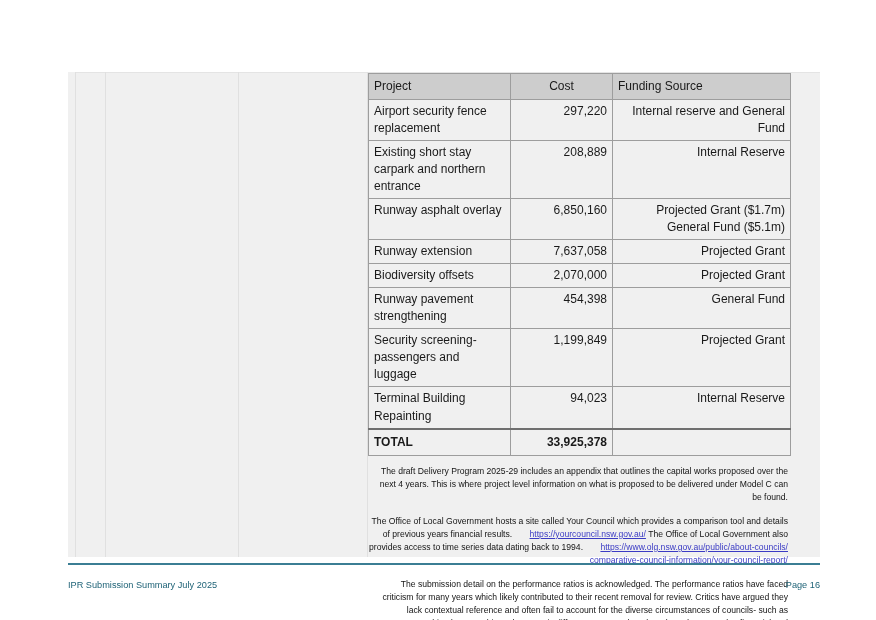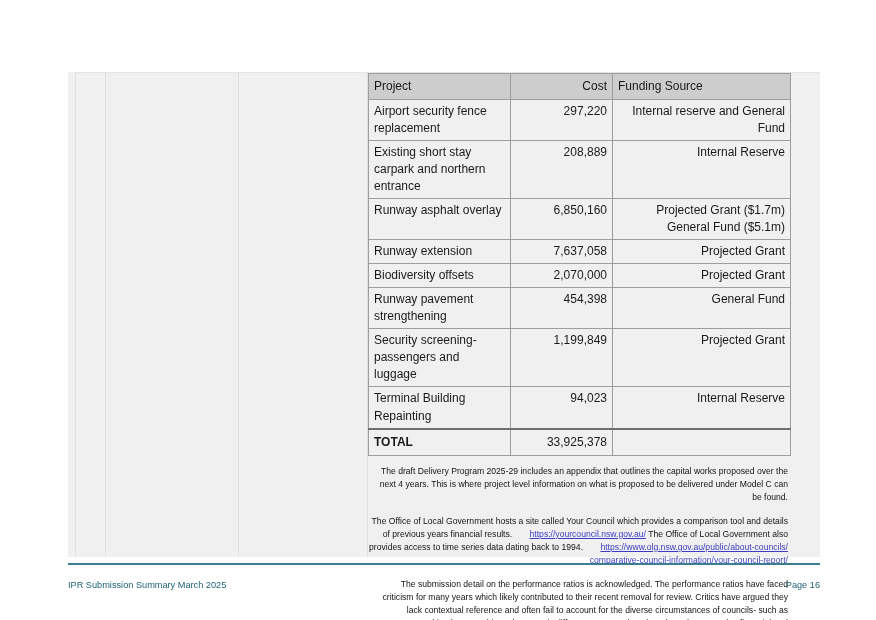--- a/index.html
+++ b/index.html
@@ -86,29 +86,29 @@
     background: #f0f0f0;
   }
   table.capital-table thead th {
     background: #cdcdcd;
     font-weight: normal;
     padding-top: 4px;
     padding-bottom: 4px;
     border-color: #9d9d9d;
   }
   th.th-project { text-align: left; }
-  th.th-cost    { text-align: right; }
+  th.th-cost    { }
   th.th-fund    { text-align: left; }
 
   td.cell-project { text-align: left; }
   td.cell-cost    { text-align: right; vertical-align: bottom; }
   td.cell-fund    { text-align: right; }
 
   tr.total-row td {
-    font-weight: normal;
+    font-weight: bold;
     border-top: 2px solid #6f6f6f;
     vertical-align: middle;
     padding-top: 4px;
     padding-bottom: 4px;
   }
   tr.total-row td.cell-project { font-weight: bold; }
   tr.total-row td.cell-fund { }
 
   
   .fund-line { display: block; }
@@ -270,17 +270,17 @@
         <p>The submission detail on the performance ratios is acknowledged. The performance ratios have faced criticism for many years which likely contributed to their recent removal for review. Critics have argued they lack contextual reference and often fail to account for the diverse circumstances of councils- such as geographic, demographic and economic differences. Some benchmarks reduce complex financial and operational realities into single ratios or figures, which can be misleading. For</p>
 
       </div>
 
     </div>
   </div>
 
   <div class="footer-rule"></div>
 
   <div class="footer">
-    <span>IPR Submission Summary March 2025</span>
+    <span>IPR Submission Summary July 2025</span>
     <span>Page 16</span>
   </div>
 
 </div>
 
 </body></html>

